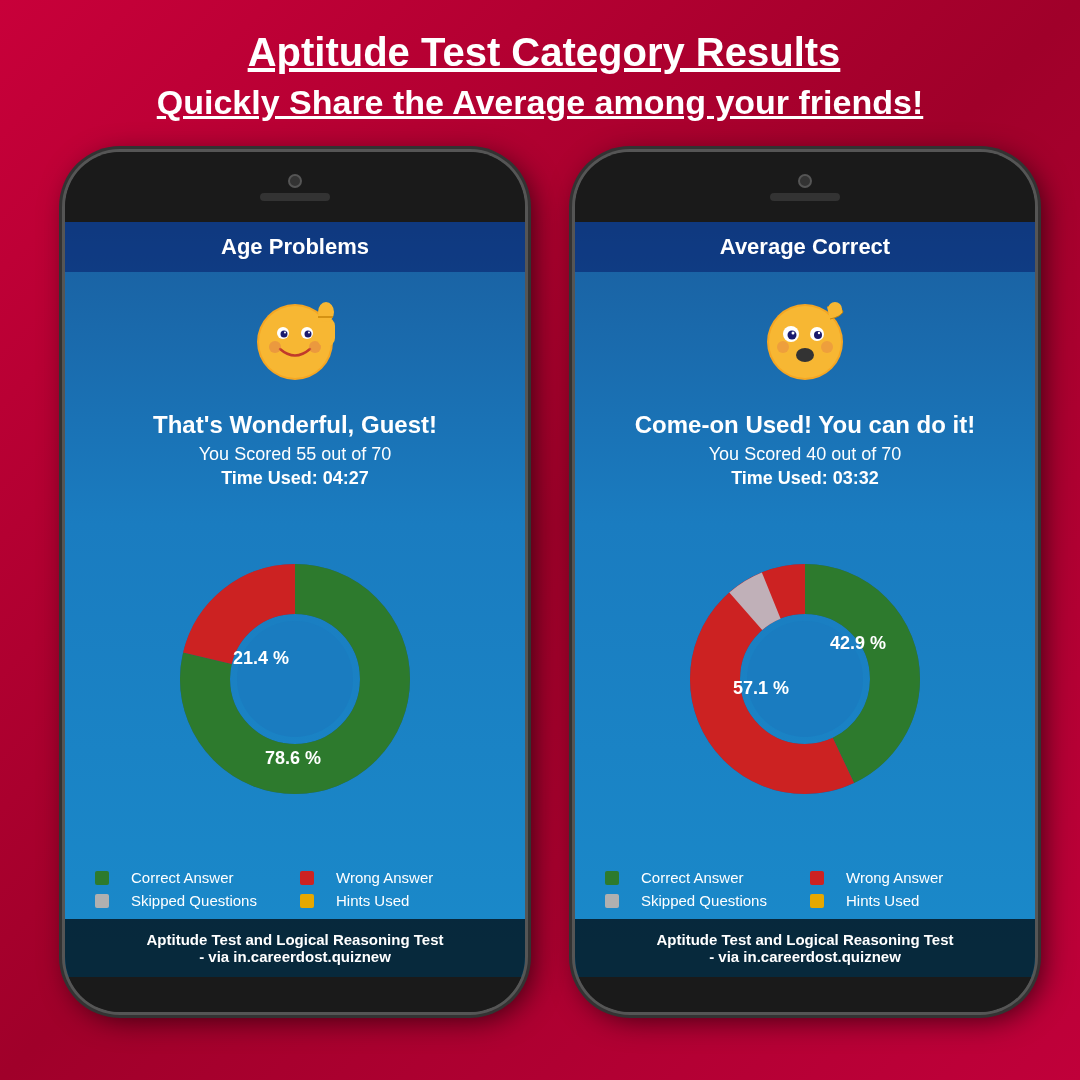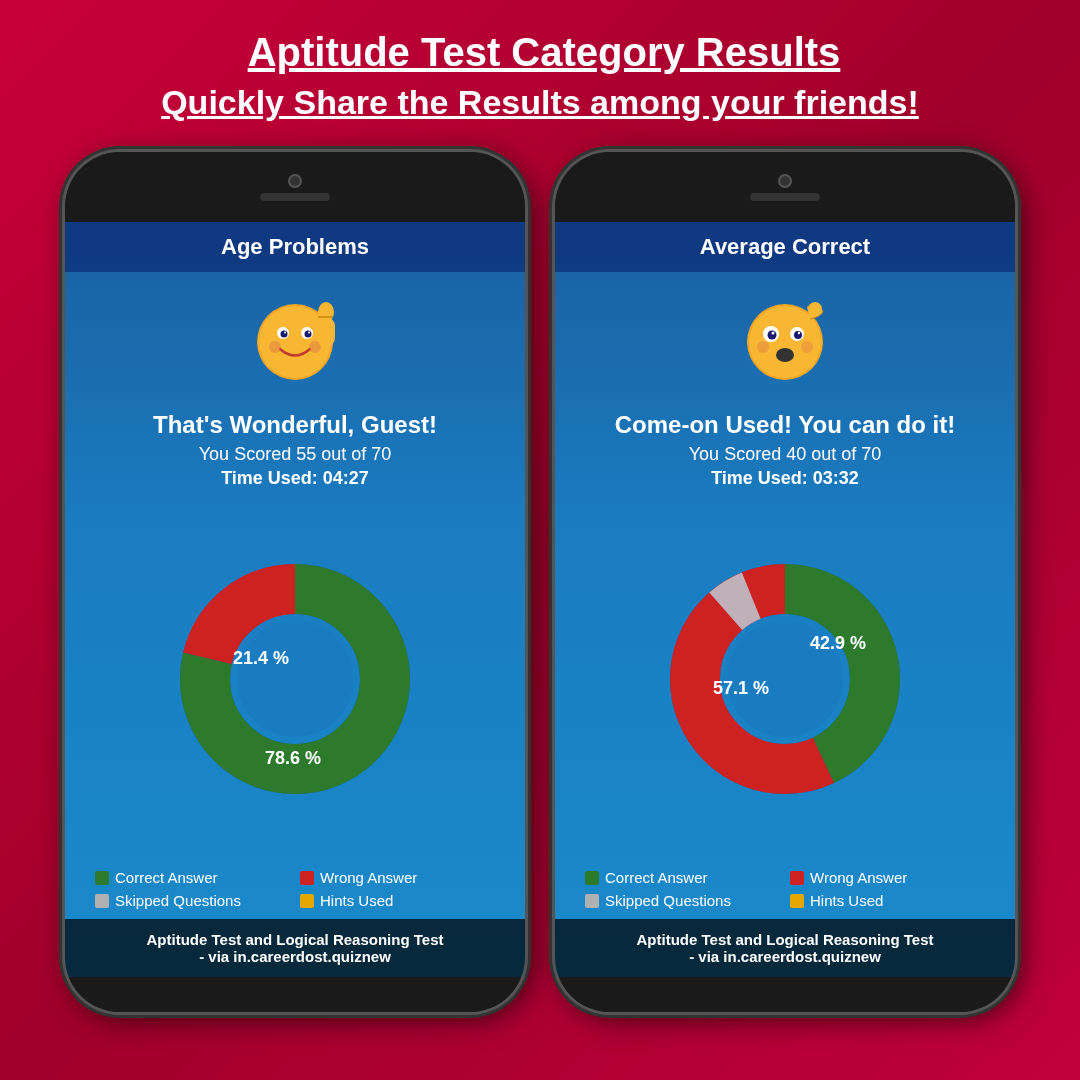--- a/index.html
+++ b/index.html
@@ -44,20 +44,21 @@
     .phone {
       width: 460px;
       height: 860px;
       background: #2a2a2a;
       border-radius: 55px;
       position: relative;
       box-shadow: 0 0 0 3px #555, 0 0 0 6px #333, 6px 6px 30px rgba(0,0,0,0.7);
       overflow: hidden;
       display: flex;
       flex-direction: column;
+      margin-left: 20px;
     }
     .phone-top-bar {
       width: 100%;
       height: 70px;
       background: #1a1a1a;
       display: flex;
       flex-direction: column;
       align-items: center;
       justify-content: center;
       border-radius: 52px 52px 0 0;
@@ -133,21 +134,21 @@
     .legend-area {
       width: 100%;
       padding: 10px 30px;
       display: grid;
       grid-template-columns: 1fr 1fr;
       gap: 6px 10px;
     }
     .legend-item {
       display: flex;
       align-items: center;
-      gap: 6px;
+      gap: 22px;
       color: white;
       font-size: 15px;
     }
     .legend-dot {
       width: 14px;
       height: 14px;
       border-radius: 2px;
       flex-shrink: 0;
     }
     .phone-footer {
@@ -169,21 +170,21 @@
       font-size: 18px;
       font-weight: bold;
       fill: white;
     }
   </style>
 </head>
 <body>
 
 <div class="header">
   <span class="header-title">Aptitude Test Category Results</span>
-  <span class="header-subtitle">Quickly Share the Results among your friends!</span>
+  <span class="header-subtitle">Quickly Share the Average among your friends!</span>
 </div>
 
 <div class="phones-container">
 
   <div class="phone">
     <div class="phone-top-bar">
       <div class="phone-camera"></div>
       <div class="phone-speaker"></div>
     </div>
     <div class="phone-screen">

